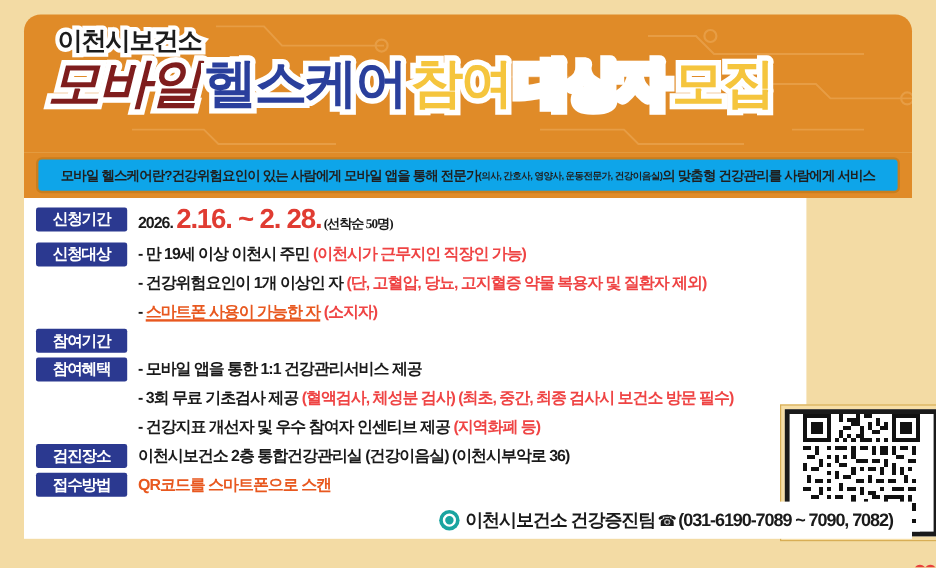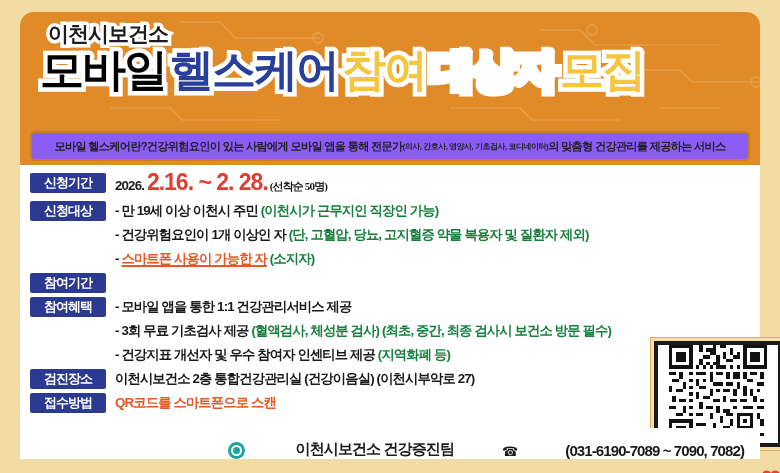--- a/index.html
+++ b/index.html
@@ -37,85 +37,85 @@
     position:absolute;left:20px;top:36px;width:710px;
     white-space:nowrap;
     font-size:44px;font-weight:900;letter-spacing:-2px;
     line-height:1;
   }
   .title-line span{
     -webkit-text-stroke:9px #ffffff;
     paint-order:stroke fill;
     margin-right:4px;
   }
-  .t-green{color:#000000;}
+  .t-green{color:#7f1d1d;font-style:italic;}
   .t-blue{color:#2a3f9c;}
   .t-yellow{color:#f5c53d;}
   .t-white{color:#ffffff;}
   
   .subbar{
     position:absolute;left:20px;top:127px;width:740px;height:38px;
     background:#e08b28;
     box-sizing:border-box;
     padding:0 10px;
     display:flex;align-items:center;
   }
   .subbar-inner{
-    width:100%;height:26px;background:#8b5cf6;
+    width:100%;height:26px;background:#0ea5e9;
     border:2px solid #c97e1d;border-radius:5px;
     display:flex;align-items:center;justify-content:center;
     font-size:11.2px;font-weight:800;color:#1f1f1f;
     letter-spacing:-0.7px;white-space:nowrap;
     overflow:hidden;
   }
   .subbar-inner .small{font-size:8px;font-weight:700;letter-spacing:-0.5px;}
   
   .card{
-    position:absolute;left:20px;top:165px;width:740px;height:265px;
+    position:absolute;left:20px;top:165px;width:652px;height:265px;
     background:#ffffff;
   }
   .rows{position:absolute;left:10px;top:6px;width:720px;}
   .row{display:flex;align-items:flex-start;margin-bottom:2px;}
   .tag{
     flex:0 0 auto;width:76px;height:20px;
     background:#2b3990;color:#ffffff;
     font-size:13px;font-weight:900;letter-spacing:-1px;
     display:flex;align-items:center;justify-content:center;
     border-radius:2px;margin-right:9px;margin-top:2px;
   }
   .tag.blank{background:transparent;}
   .content{flex:1 1 auto;padding-top:1px;}
   .line{
     font-size:13.3px;font-weight:800;color:#1a1a1a;
     letter-spacing:-0.85px;line-height:21px;white-space:nowrap;
   }
   .red-big{color:#e03c32;font-size:23px;letter-spacing:-1px;}
-  .org{color:#15803d;}
+  .org{color:#ef4444;}
   .org-d{color:#e8581f;}
   .ul{text-decoration:underline;text-decoration-thickness:1.5px;text-underline-offset:2px;}
   .note{font-size:11px;font-family:Liberation Serif, serif;}
   
   .qr-wrap{
     position:absolute;left:630px;top:172px;width:136px;height:114px;
     background:#f6dea7;padding:3px;box-sizing:border-box;
     border:1px solid #d8ae55;
   }
   .qr{
     width:100%;height:100%;background:#ffffff;
     border:4px solid #1a1a1a;box-sizing:border-box;
     display:block;
   }
   
   .mascot{position:absolute;left:645px;top:300px;width:130px;height:135px;}
   
   .footer{
-    position:absolute;left:20px;top:428px;width:740px;height:31px;
+    position:absolute;left:20px;top:418px;width:740px;height:31px;
     background:#ffffff;
-    display:flex;align-items:flex-end;justify-content:flex-end;
-    padding-right:16px;box-sizing:border-box;gap:46px;
+    display:flex;align-items:center;justify-content:flex-end;
+    padding-right:16px;box-sizing:border-box;
   }
   .footer-logo{
     width:17px;height:17px;border-radius:50%;
     background:#19a4a0;margin-right:5px;flex:0 0 auto;
     position:relative;
   }
   .footer-logo:after{
     content:"";position:absolute;left:3px;top:3px;width:11px;height:11px;
     border-radius:50%;border:2px solid #ffffff;box-sizing:border-box;
   }
@@ -150,22 +150,22 @@
     <div class="org-tag">이천시보건소</div>
     <div class="title-line">
       <span class="t-green">모바일</span><span class="t-blue">헬스케어</span><span class="t-yellow">참여</span><span class="t-white">대상자</span><span class="t-yellow">모집</span>
     </div>
   </div>
 
   <div class="subbar">
     <div class="subbar-inner">
       <span>모바일 헬스케어란?</span>
         <span> 건강위험요인이 있는 사람에게 모바일 앱을 통해 전문가</span>
-        <span class="small">(의사, 간호사, 영양사, 기초검사, 코디네이터)</span>
-        <span>의 맞춤형 건강관리를 제공하는 서비스</span>
+        <span class="small">(의사, 간호사, 영양사, 운동전문가, 건강이음실)</span>
+        <span>의 맞춤형 건강관리를 사람에게 서비스</span>
     </div>
   </div>
 
   <div class="card">
     <div class="rows" id="rows-host">
         <div class="row">
           <div class="tag">신청기간</div>
           <div class="content">
             <div class="line"><span class="big">2026. </span><span class="red-big">2.16. ~ 2. 28.</span><span class="note"> (선착순 50명)</span></div>
           </div>
@@ -205,21 +205,21 @@
         </div>
         <div class="row">
           <div class="tag blank"></div>
           <div class="content">
             <div class="line"><span class="">- 건강지표 개선자 및 우수 참여자 인센티브 제공 </span><span class="org">(지역화폐 등)</span></div>
           </div>
         </div>
         <div class="row">
           <div class="tag">검진장소</div>
           <div class="content">
-            <div class="line"><span class="big">이천시보건소 2층 통합건강관리실 (건강이음실) (이천시부악로 27)</span></div>
+            <div class="line"><span class="big">이천시보건소 2층 통합건강관리실 (건강이음실) (이천시부악로 36)</span></div>
           </div>
         </div>
         <div class="row">
           <div class="tag">접수방법</div>
           <div class="content">
             <div class="line"><span class="org-d big ul-none">QR코드를 스마트폰으로 스캔</span></div>
           </div>
         </div>
       </div>
 

